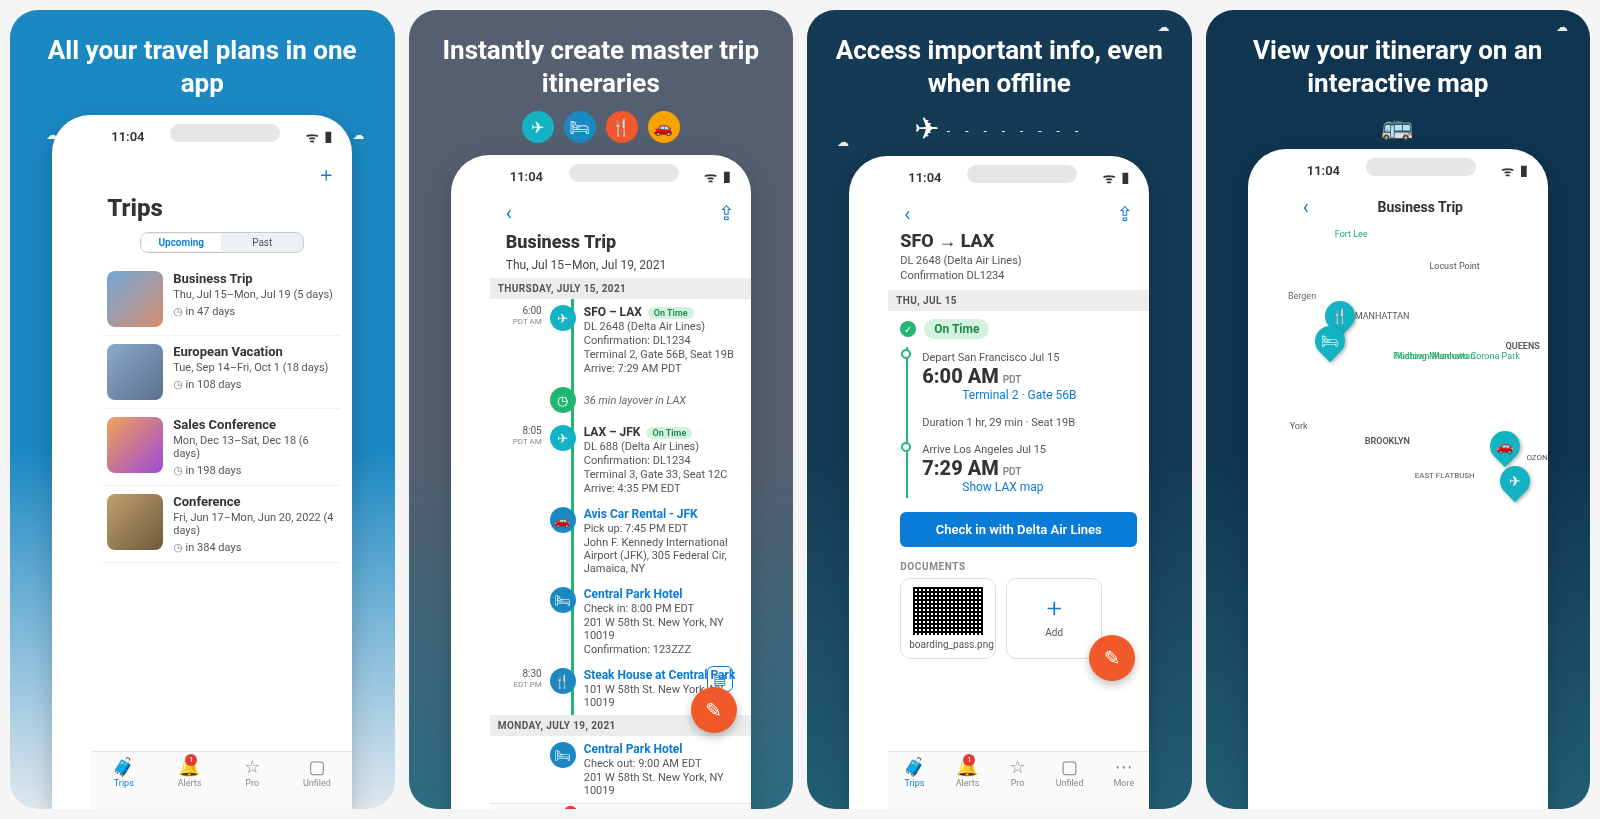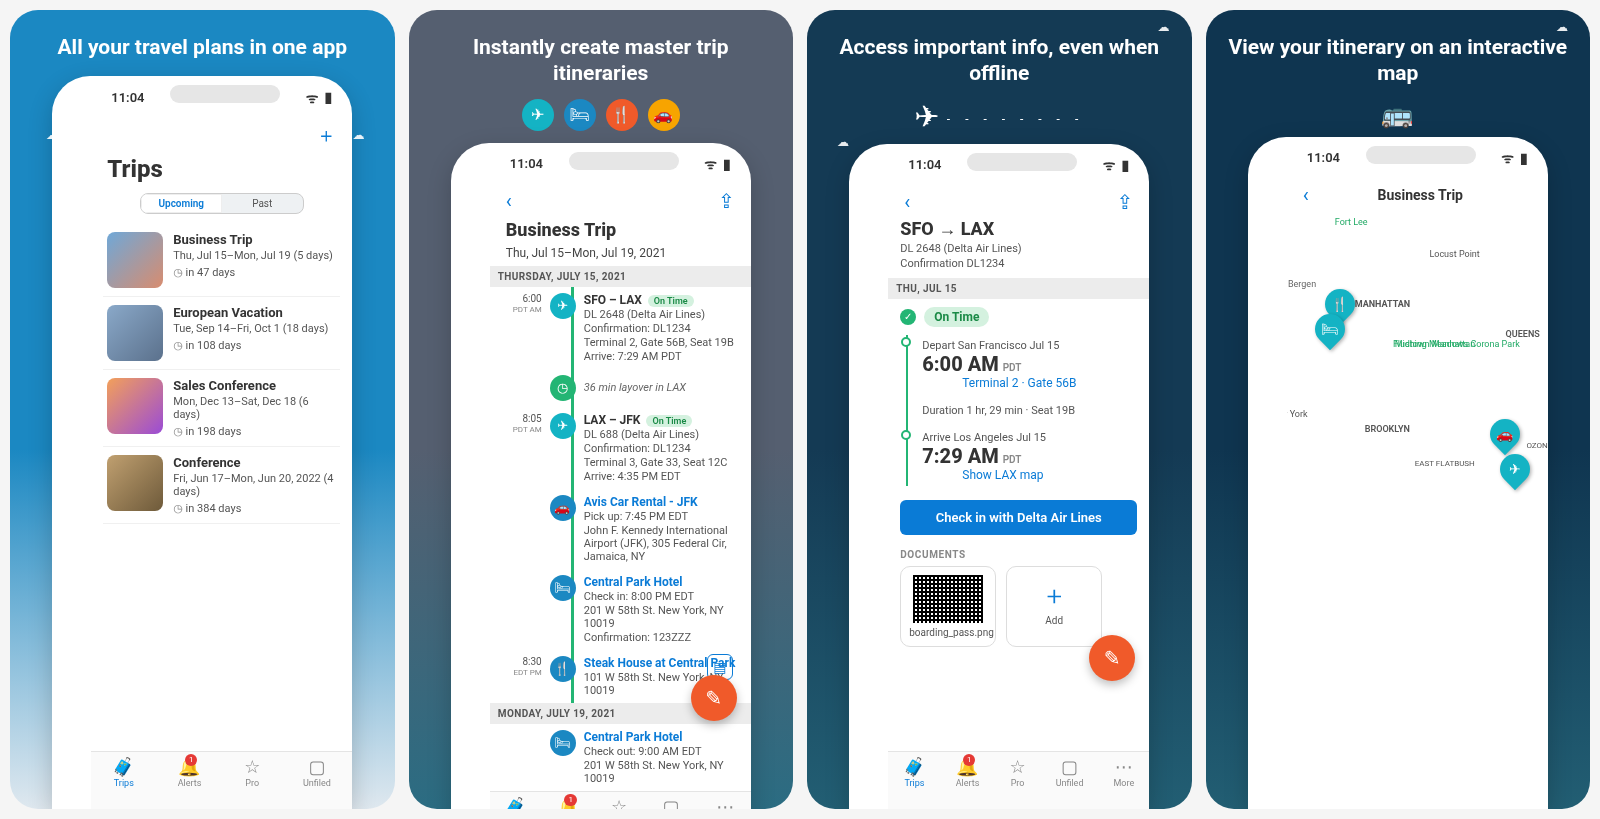--- a/index.html
+++ b/index.html
@@ -2,21 +2,21 @@
 <html><head>
 <meta charset="utf-8">
 <style>
   * { box-sizing: border-box; margin: 0; padding: 0; font-family: -apple-system, BlinkMacSystemFont, "Segoe UI", Roboto, Helvetica, Arial, sans-serif; }
   body { background: #f5f5f5; width: 1600px; height: 819px; display: flex; gap: 14px; padding: 10px; overflow: hidden; font-size: 12px; color: #333; }
   .panel { flex: 1 1 0; border-radius: 28px; position: relative; overflow: hidden; display: flex; flex-direction: column; align-items: center; }
   .panel-bg-blue  { background: linear-gradient(180deg,#1b88c2 0%, #1b88c2 55%, #dfe8ef 100%); }
   .panel-bg-slate { background: linear-gradient(180deg,#555f70 0%, #555f70 55%, #2b6c82 100%); }
   .panel-bg-navy  { background: linear-gradient(180deg,#143a54 0%, #143a54 55%, #225e73 100%); }
   .panel-bg-deep  { background: linear-gradient(180deg,#0f3550 0%, #0f3550 55%, #225e73 100%); }
-  .headline { color: #fff; text-align: center; font-size: 21px; font-weight: 700; line-height: 1.25; padding: 24px 20px 12px; }
+  .headline { color: #fff; text-align: center; font-size: 26px; font-weight: 700; line-height: 1.25; padding: 24px 20px 12px; }
   .icon-row { display: flex; gap: 10px; justify-content: center; padding-bottom: 8px; }
   .round-icon { width: 32px; height: 32px; border-radius: 50%; display: flex; align-items: center; justify-content: center; color:#fff; font-size:16px; }
   .ic-teal{background:#14b3c4}.ic-blue{background:#1b88c2}.ic-red{background:#f05a2a}.ic-orange{background:#f7a400}
   .cloud { position:absolute; color:#fff; opacity:.9; }
   
   .phone { width: 300px; background:#fff; border-radius: 38px 38px 0 0; box-shadow: 0 8px 24px rgba(0,0,0,.2); margin-top: 4px; flex: 1 0 auto; overflow: hidden; display:flex; flex-direction:column;padding-left:39px; }
   .statusbar { height: 42px; display:flex; align-items:center; justify-content:space-between; padding: 0 20px; font-size:13px; font-weight:600;}
   .notch { width: 110px; height:18px; background:#e6e6e6; border-radius:10px; margin-top:-6px;}
   .statusright { display:flex; gap:6px; align-items:center; font-size:14px;}
   .navbar { display:flex; align-items:center; justify-content:space-between; padding: 4px 16px 2px; }
@@ -358,21 +358,21 @@
       </div>
     <div class="navbar">
       <span class="nav-icon">‹</span>
       <span style="font-weight:700;font-size:14px;">Business Trip</span>
       <span></span>
     </div>
     <div class="screen" style="padding:0;">
       <div class="map">
         <span style="position:absolute;top:8px;left:60px;font-size:9px;color:#2a6;">Fort Lee</span>
         <span style="position:absolute;top:70px;left:6px;font-size:9px;color:#666;">n Bergen</span>
-        <span style="position:absolute;top:90px;left:80px;font-size:9px;color:#555;font-weight:700;">MANHATTAN</span>
+        <span style="position:absolute;top:90px;left:80px;font-size:9px;color:#555;font-weight:400;">MANHATTAN</span>
         <span style="position:absolute;top:130px;left:120px;font-size:9px;color:#2a6;">Midtown Manhattan</span>
         <span style="position:absolute;top:40px;right:80px;font-size:9px;color:#555;">Locust Point</span>
         <span style="position:absolute;top:120px;right:20px;font-size:9px;color:#555;font-weight:600;">QUEENS</span>
         <span style="position:absolute;top:130px;right:40px;font-size:9px;color:#2a6;">Flushing Meadows Corona Park</span>
         <span style="position:absolute;top:215px;left:90px;font-size:9px;color:#555;font-weight:600;">BROOKLYN</span>
         <span style="position:absolute;top:200px;left:6px;font-size:9px;color:#555;">w York</span>
         <span style="position:absolute;top:250px;left:140px;font-size:8px;color:#555;">EAST FLATBUSH</span>
         <span style="position:absolute;top:232px;right:12px;font-size:8px;color:#555;">OZON</span>
 
         <div class="map-pin" style="top:80px;left:50px;">

